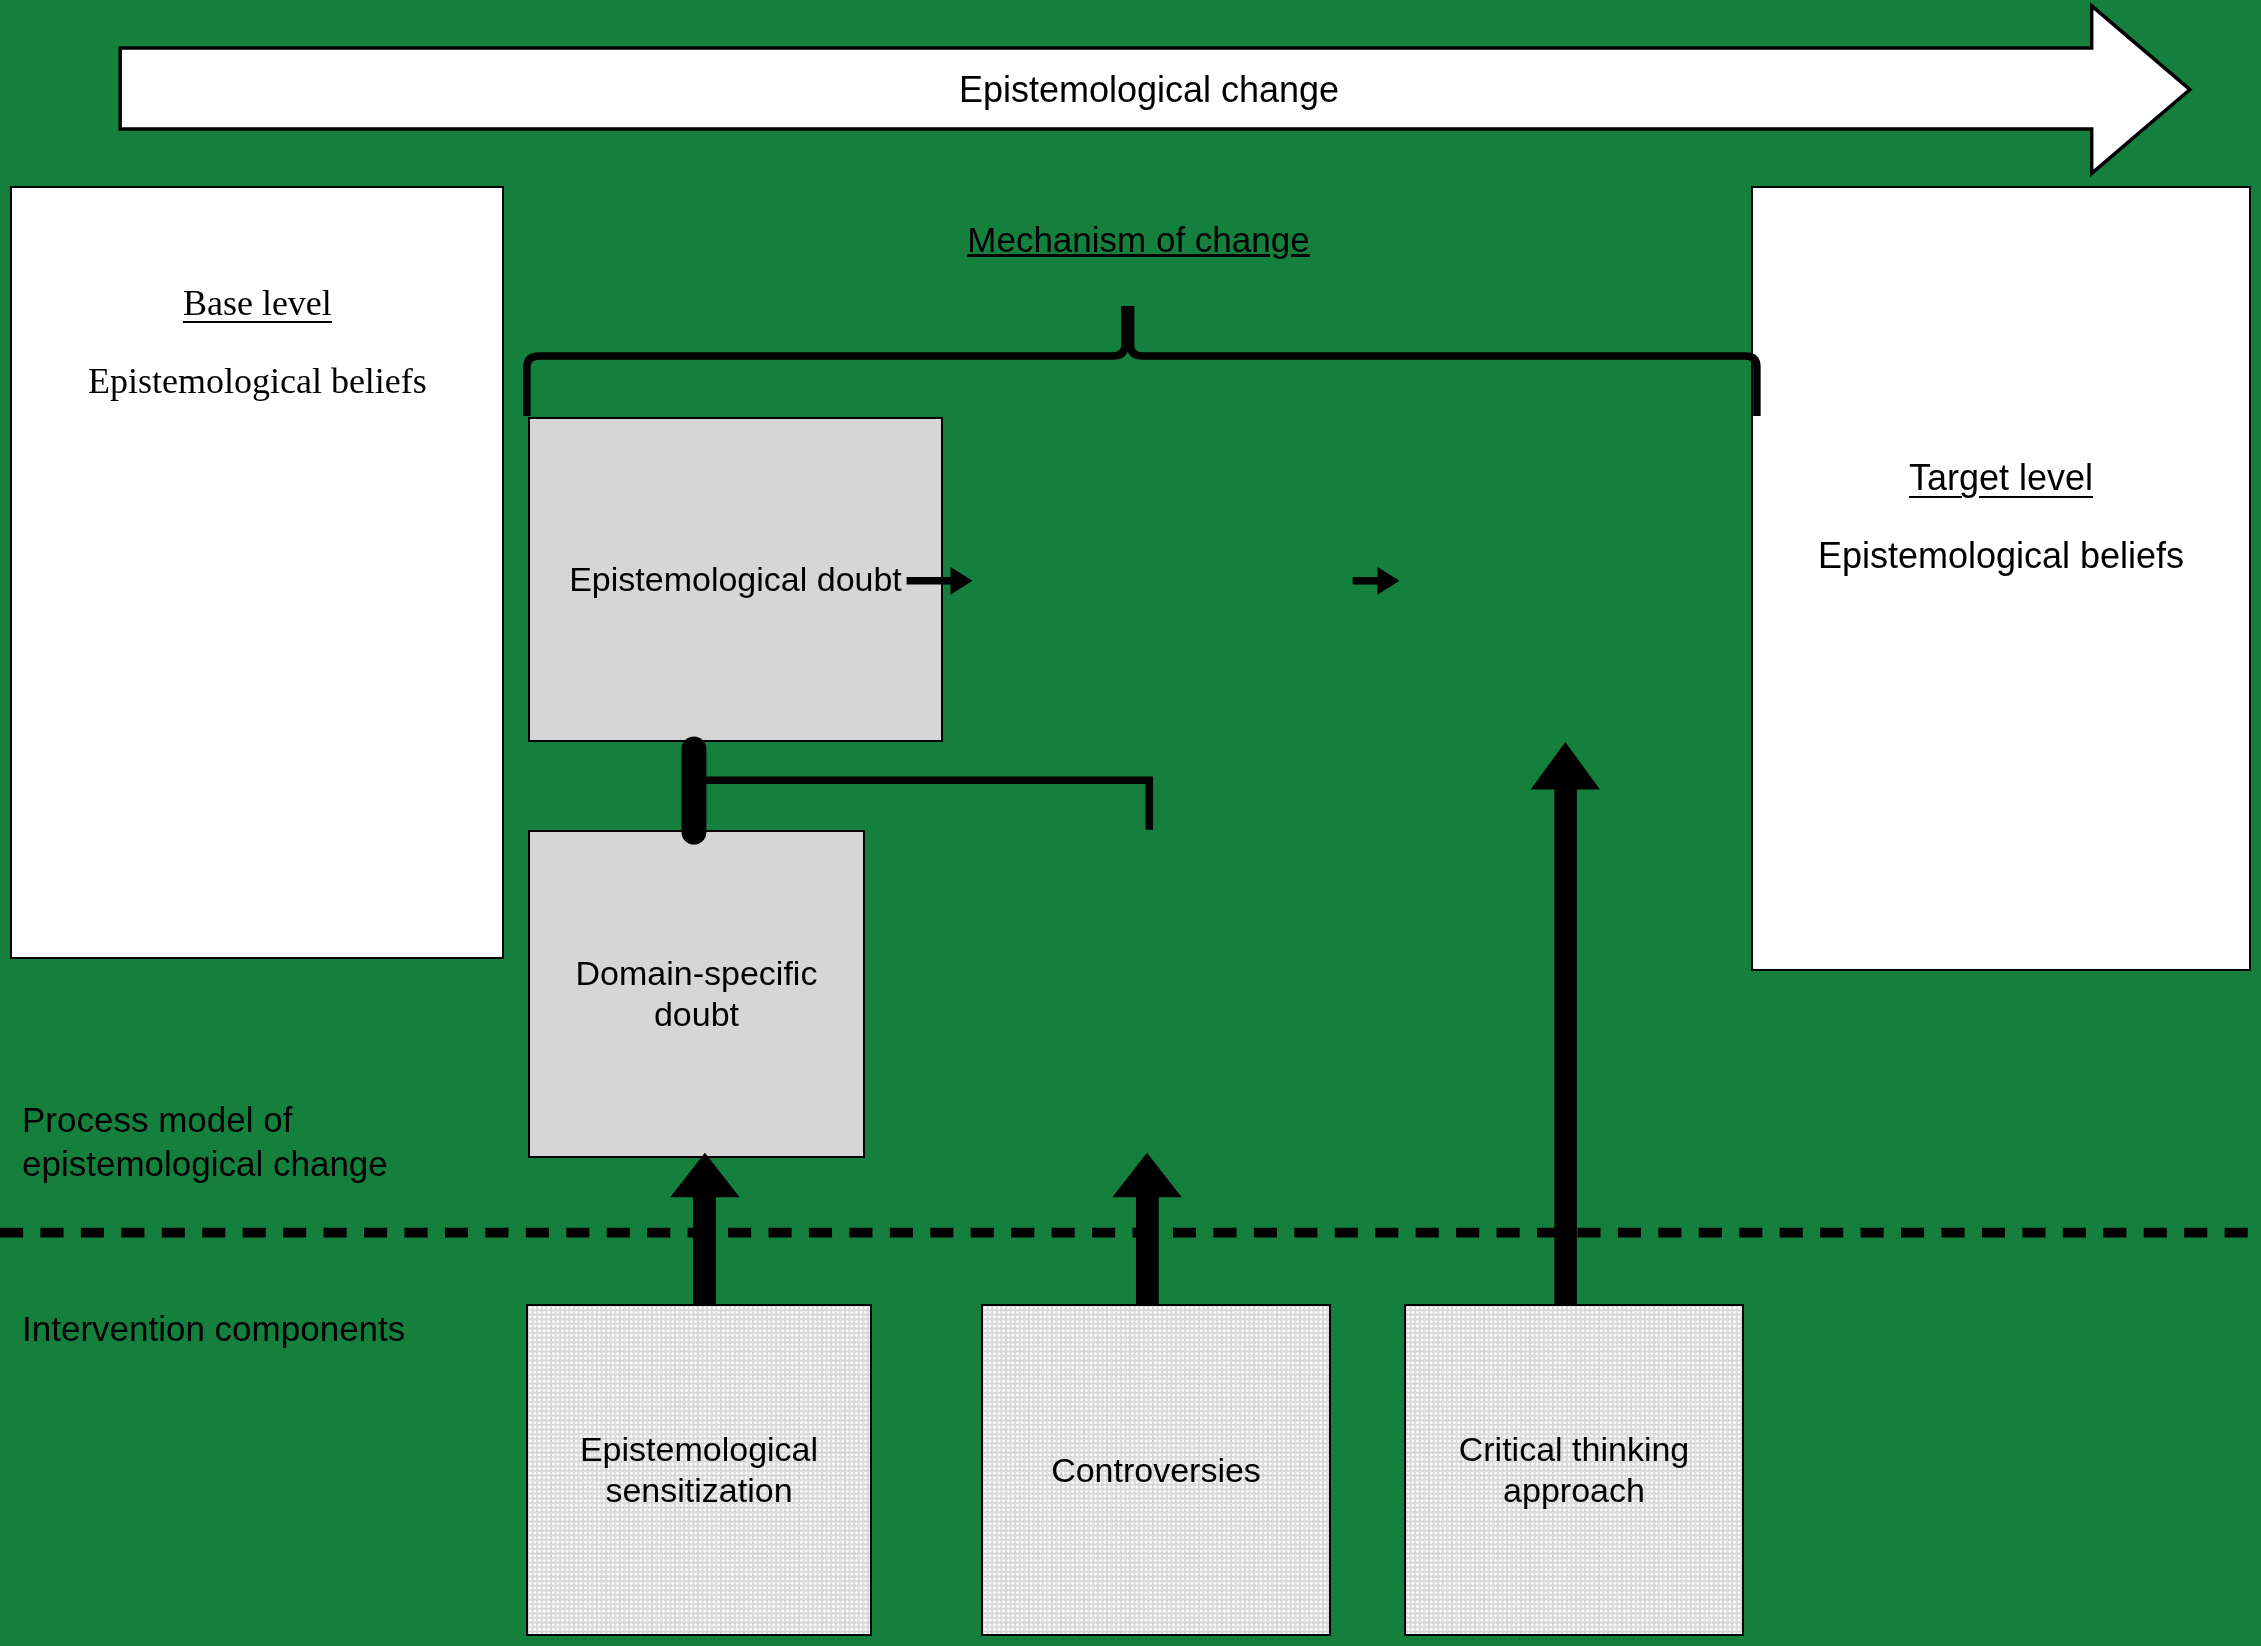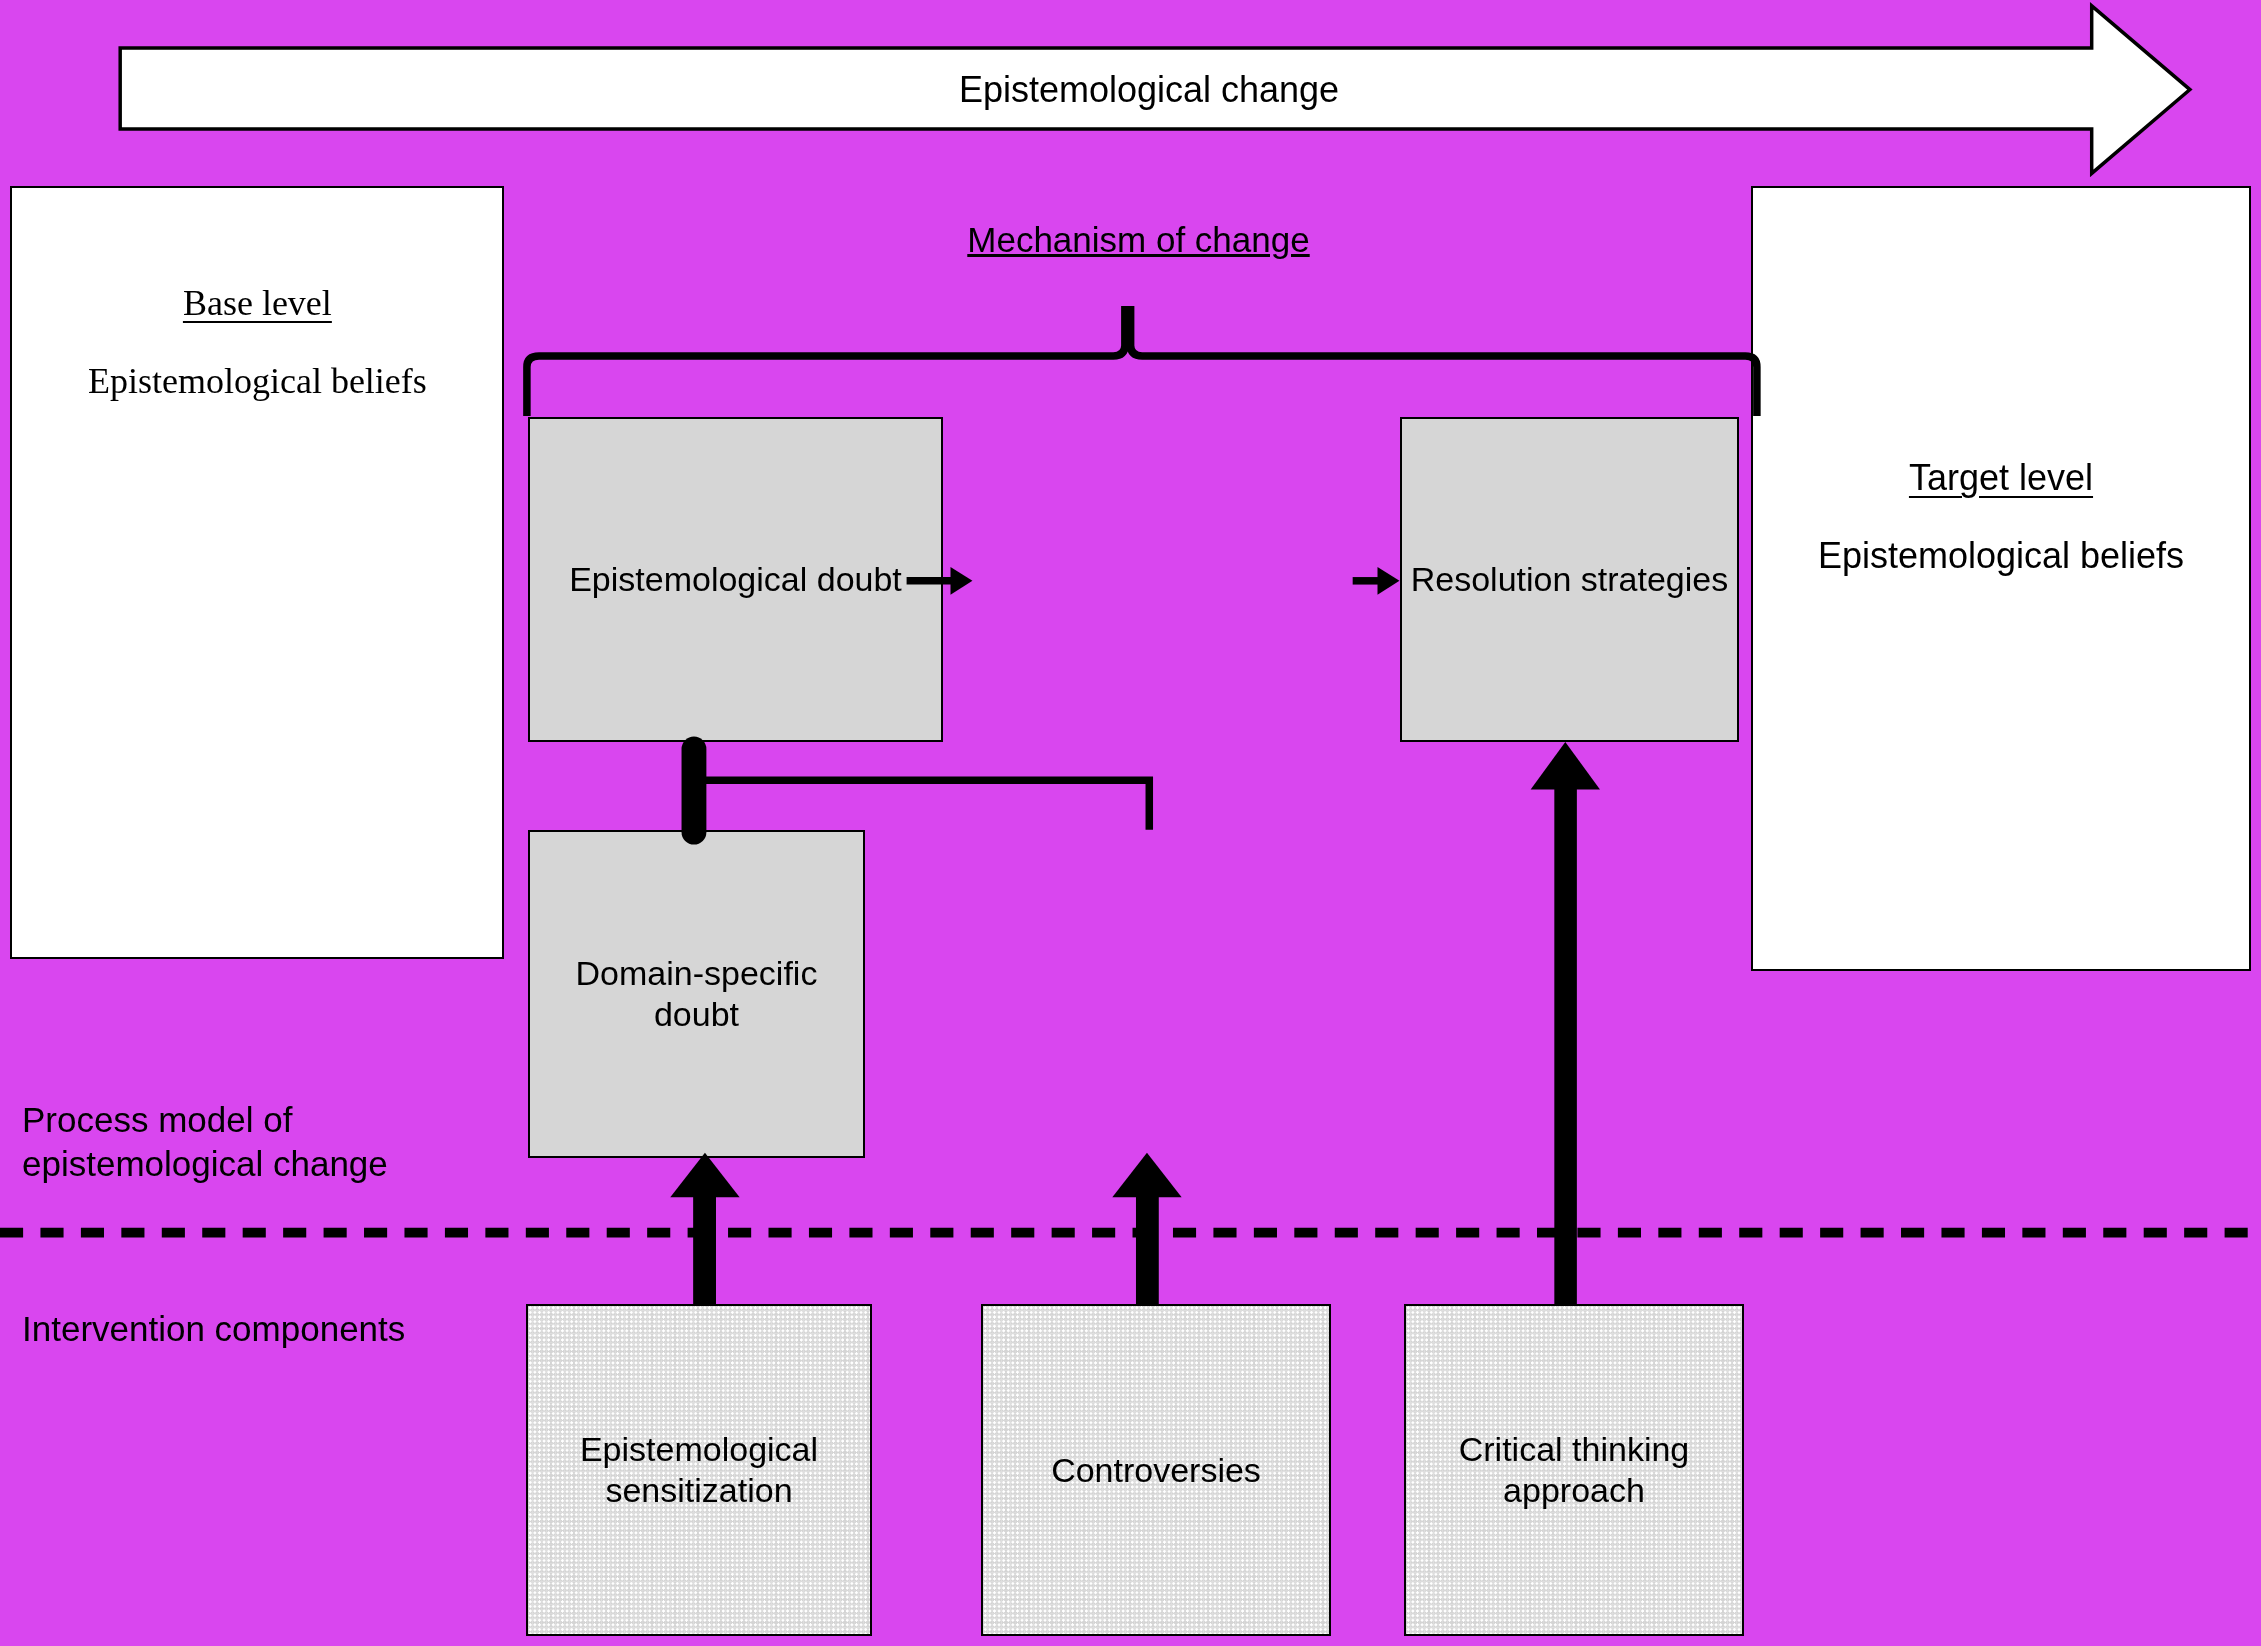--- a/index.html
+++ b/index.html
@@ -1,21 +1,21 @@
 <!DOCTYPE html>
 <html style="font-size:9.2px"><head>
 <meta charset="utf-8">
 <title>Process model of epistemological change</title>
 <style>
   html,body{margin:0;padding:0;background:#ffffff;}
   body{font-family:"Liberation Sans","DejaVu Sans",sans-serif;color:#000;}
   #stage{
     position:relative;
     width:2261px;height:1647px;
-    background:#d946ef;
+    background:#15803d;
     overflow:hidden;
   }
   .abs{position:absolute;}
 
   
   #banner-arrow{left:0;top:0;width:2261px;height:185px;}
   #banner-label{
     left:120px;top:55px;width:2058px;height:69px;
     display:flex;align-items:center;justify-content:center;
     font-size:36px;line-height:1;
@@ -106,23 +106,20 @@
 
   <div class="abs" id="mechanism-label">Mechanism of change</div>
   <svg class="abs" id="brace" viewBox="0 0 2200 200">
     <path d="M 31,190 L 31,105 Q 31,86 52,86 L 1046,86 Q 1066,86 1066,68 L 1066,0
              L 1076,0 L 1076,68 Q 1076,86 1096,86 L 2140,86 Q 2160,86 2160,105 L 2160,190" fill="none" stroke="#000000" stroke-width="13" stroke-linecap="butt"></path>
   </svg>
 
   <div class="abs pbox fill-gray" id="box-epi-doubt">
     <span>Epistemological doubt</span>
   </div>
-  <div class="abs pbox fill-gray" id="box-resolution">
-    <span>Resolution strategies</span>
-  </div>
 
   <div class="abs pbox fill-gray" id="box-domain-doubt">
     <span>Domain-specific doubt</span>
   </div>
 
   <div class="abs pbox fill-hatch" id="box-epi-sens">
     <span>Epistemological sensitization</span>
   </div>
   <div class="abs pbox fill-hatch" id="box-controversies">
     <span>Controversies</span>

